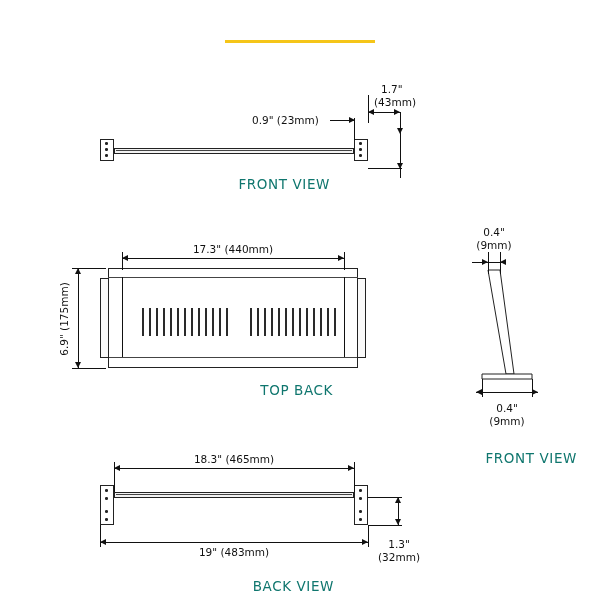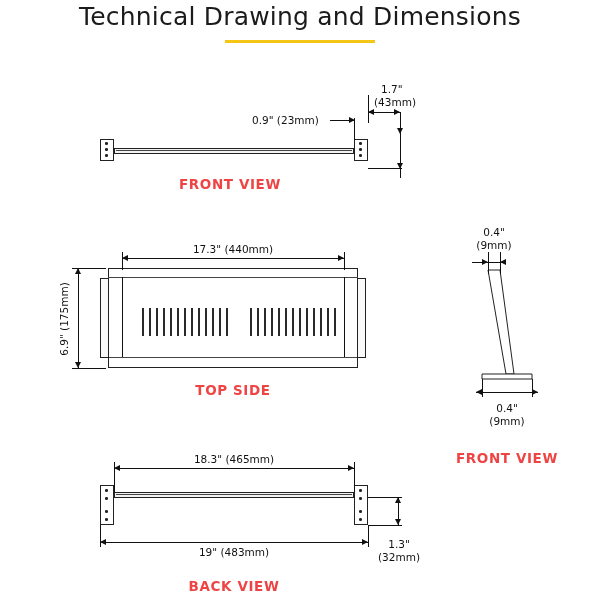--- a/index.html
+++ b/index.html
@@ -47,25 +47,25 @@
     position: absolute;
     font-size: 10.5px;
     color: #111;
     white-space: nowrap;
     line-height: 12px;
   }
   .lbl.c { text-align: center; }
   .viewname {
     position: absolute;
     font-size: 13.5px;
-    font-weight: 700;
+    font-weight: 400;
     letter-spacing: 0.6px;
-    color: #ef4444;
+    color: #0f766e;
     white-space: nowrap;
-    text-align: center;
+    text-align: right;
   }
   .hline {
     position: absolute;
     height: 0;
     border-top: 1px solid #111;
   }
   .vline {
     position: absolute;
     width: 0;
     border-left: 1px solid #111;
@@ -132,21 +132,20 @@
     position: absolute;
     width: 2px;
     background: #2a2a2a;
   }
 </style>
 </head>
 <body>
 
 <div class="page">
 
-  <div class="title">Technical Drawing and Dimensions</div>
   <div class="title-underline"></div>
 
   <div>
 
     <div class="bracket-plate" style="left:100px; top:139px; width:14px; height:22px;"></div>
     <div class="hole" style="left:105px; top:142px;"></div>
     <div class="hole" style="left:105px; top:148px;"></div>
     <div class="hole" style="left:105px; top:154px;"></div>
 
     <div class="bar" style="left:114px; top:148px; width:240px; height:6px;"></div>
@@ -225,21 +224,21 @@
     <div class="arr arr-r" style="left:338px; top:255px;"></div>
     <div class="lbl c" style="left:173px; top:243px; width:120px;">17.3" (440mm)</div>
 
     <div class="hline" style="left:72px; top:268px; width:34px;"></div>
     <div class="hline" style="left:72px; top:368px; width:34px;"></div>
     <div class="vline" style="left:78px; top:268px; height:100px;"></div>
     <div class="arr arr-u" style="left:75px; top:268px;"></div>
     <div class="arr arr-d" style="left:75px; top:362px;"></div>
     <div class="lbl" style="left:-1px; top:313px; width:130px; text-align:center; transform:rotate(-90deg); transform-origin:center;">6.9" (175mm)</div>
 
-    <div class="viewname" style="left:133px; top:382px; width:200px;">TOP SIDE</div>
+    <div class="viewname" style="left:133px; top:382px; width:200px;">TOP BACK</div>
   </div>
 
   <div>
 
     <svg style="position:absolute; left:470px; top:262px; width:70px; height:130px;" viewBox="0 0 70 130">
       <polygon points="18,8 30,8 44,112 36,112" fill="#ffffff" stroke="#222222" stroke-width="1"></polygon>
       <polygon points="12,112 62,112 62,117 12,117" fill="#ffffff" stroke="#222222" stroke-width="1"></polygon>
     </svg>
 
     <div class="vline" style="left:488px; top:252px; height:22px;"></div>

